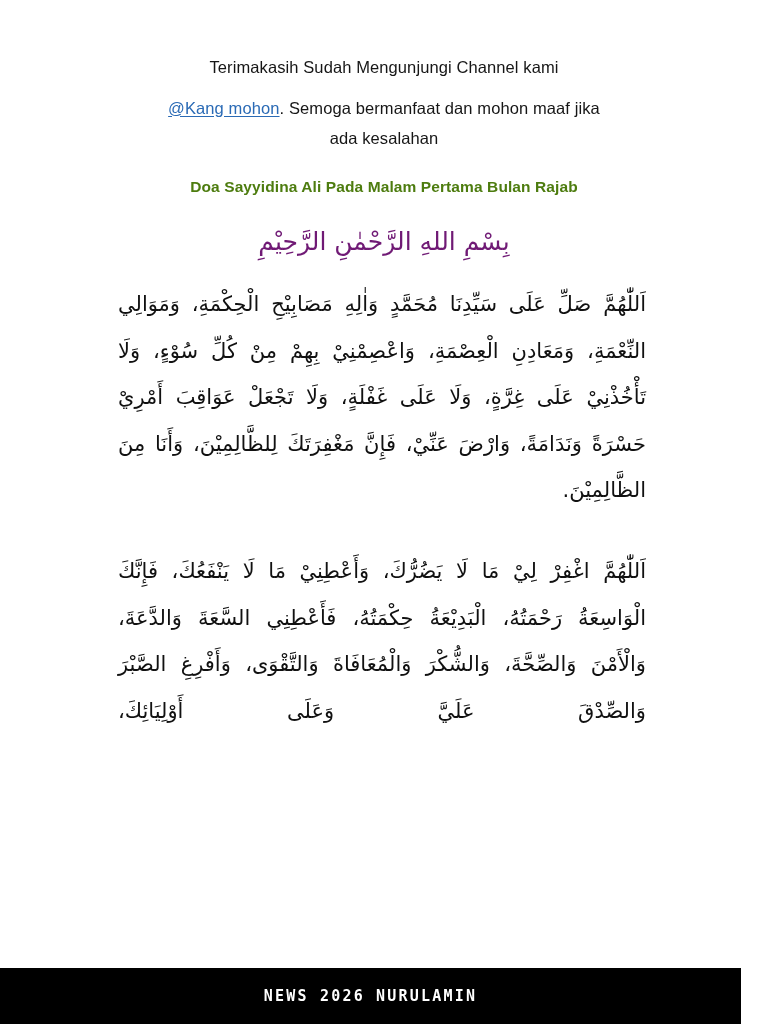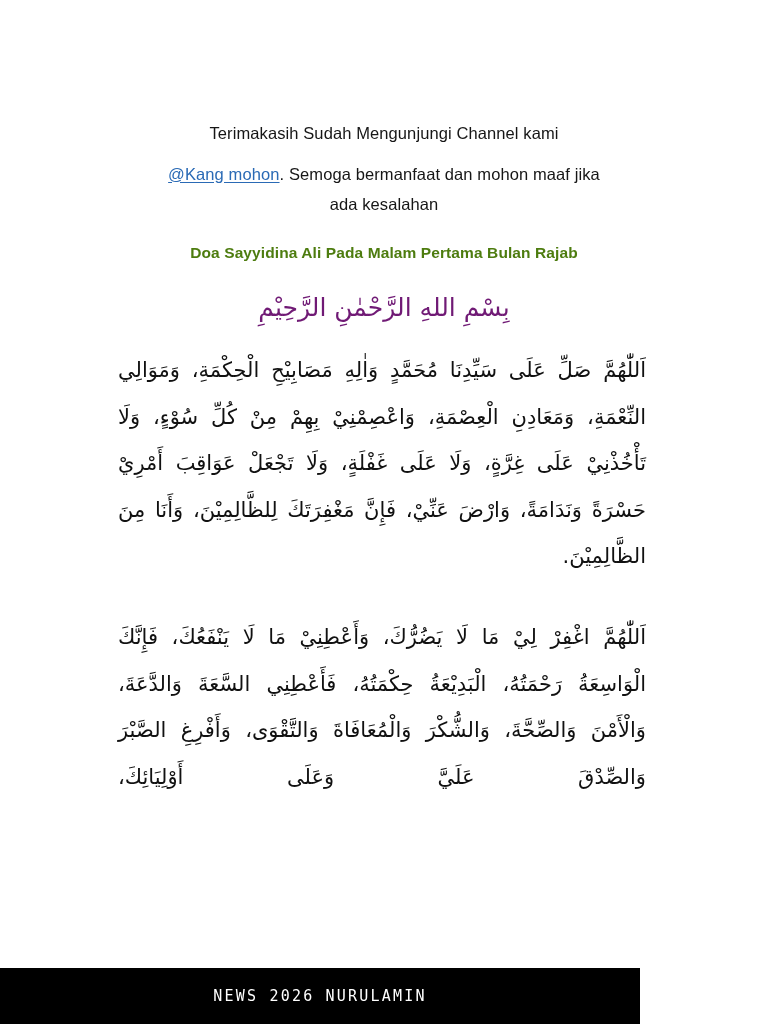--- a/index.html
+++ b/index.html
@@ -18,21 +18,21 @@
   }
 
   .page {
     position: absolute;
     left: 0;
     top: 0;
     width: 768px;
     height: 968px;
     background: #ffffff;
     box-sizing: border-box;
-    padding: 118px 118px 0 118px;
+    padding: 52px 118px 0 118px;
   }
 
   .intro {
     text-align: center;
     font-size: 16.5px;
     line-height: 1.85;
     color: #161616;
     letter-spacing: 0.1px;
     margin: 0;
   }
@@ -78,26 +78,27 @@
     word-spacing: 1px;
   }
   .arabic-para.second {
     margin-top: 34px;
   }
 
   .footer-bar {
     position: absolute;
     left: 0;
     top: 968px;
-    width: 640px;
+    width: 741px;
     height: 56px;
     background: #000000;
     display: flex;
     align-items: center;
     justify-content: center;
+    font-weight: bold;
   }
   .footer-text {
     color: #ffffff;
     font-family: "DejaVu Sans Mono", "Liberation Mono", monospace;
     font-size: 15px;
     letter-spacing: 2.2px;
     white-space: pre;
   }
 </style>
 </head>

